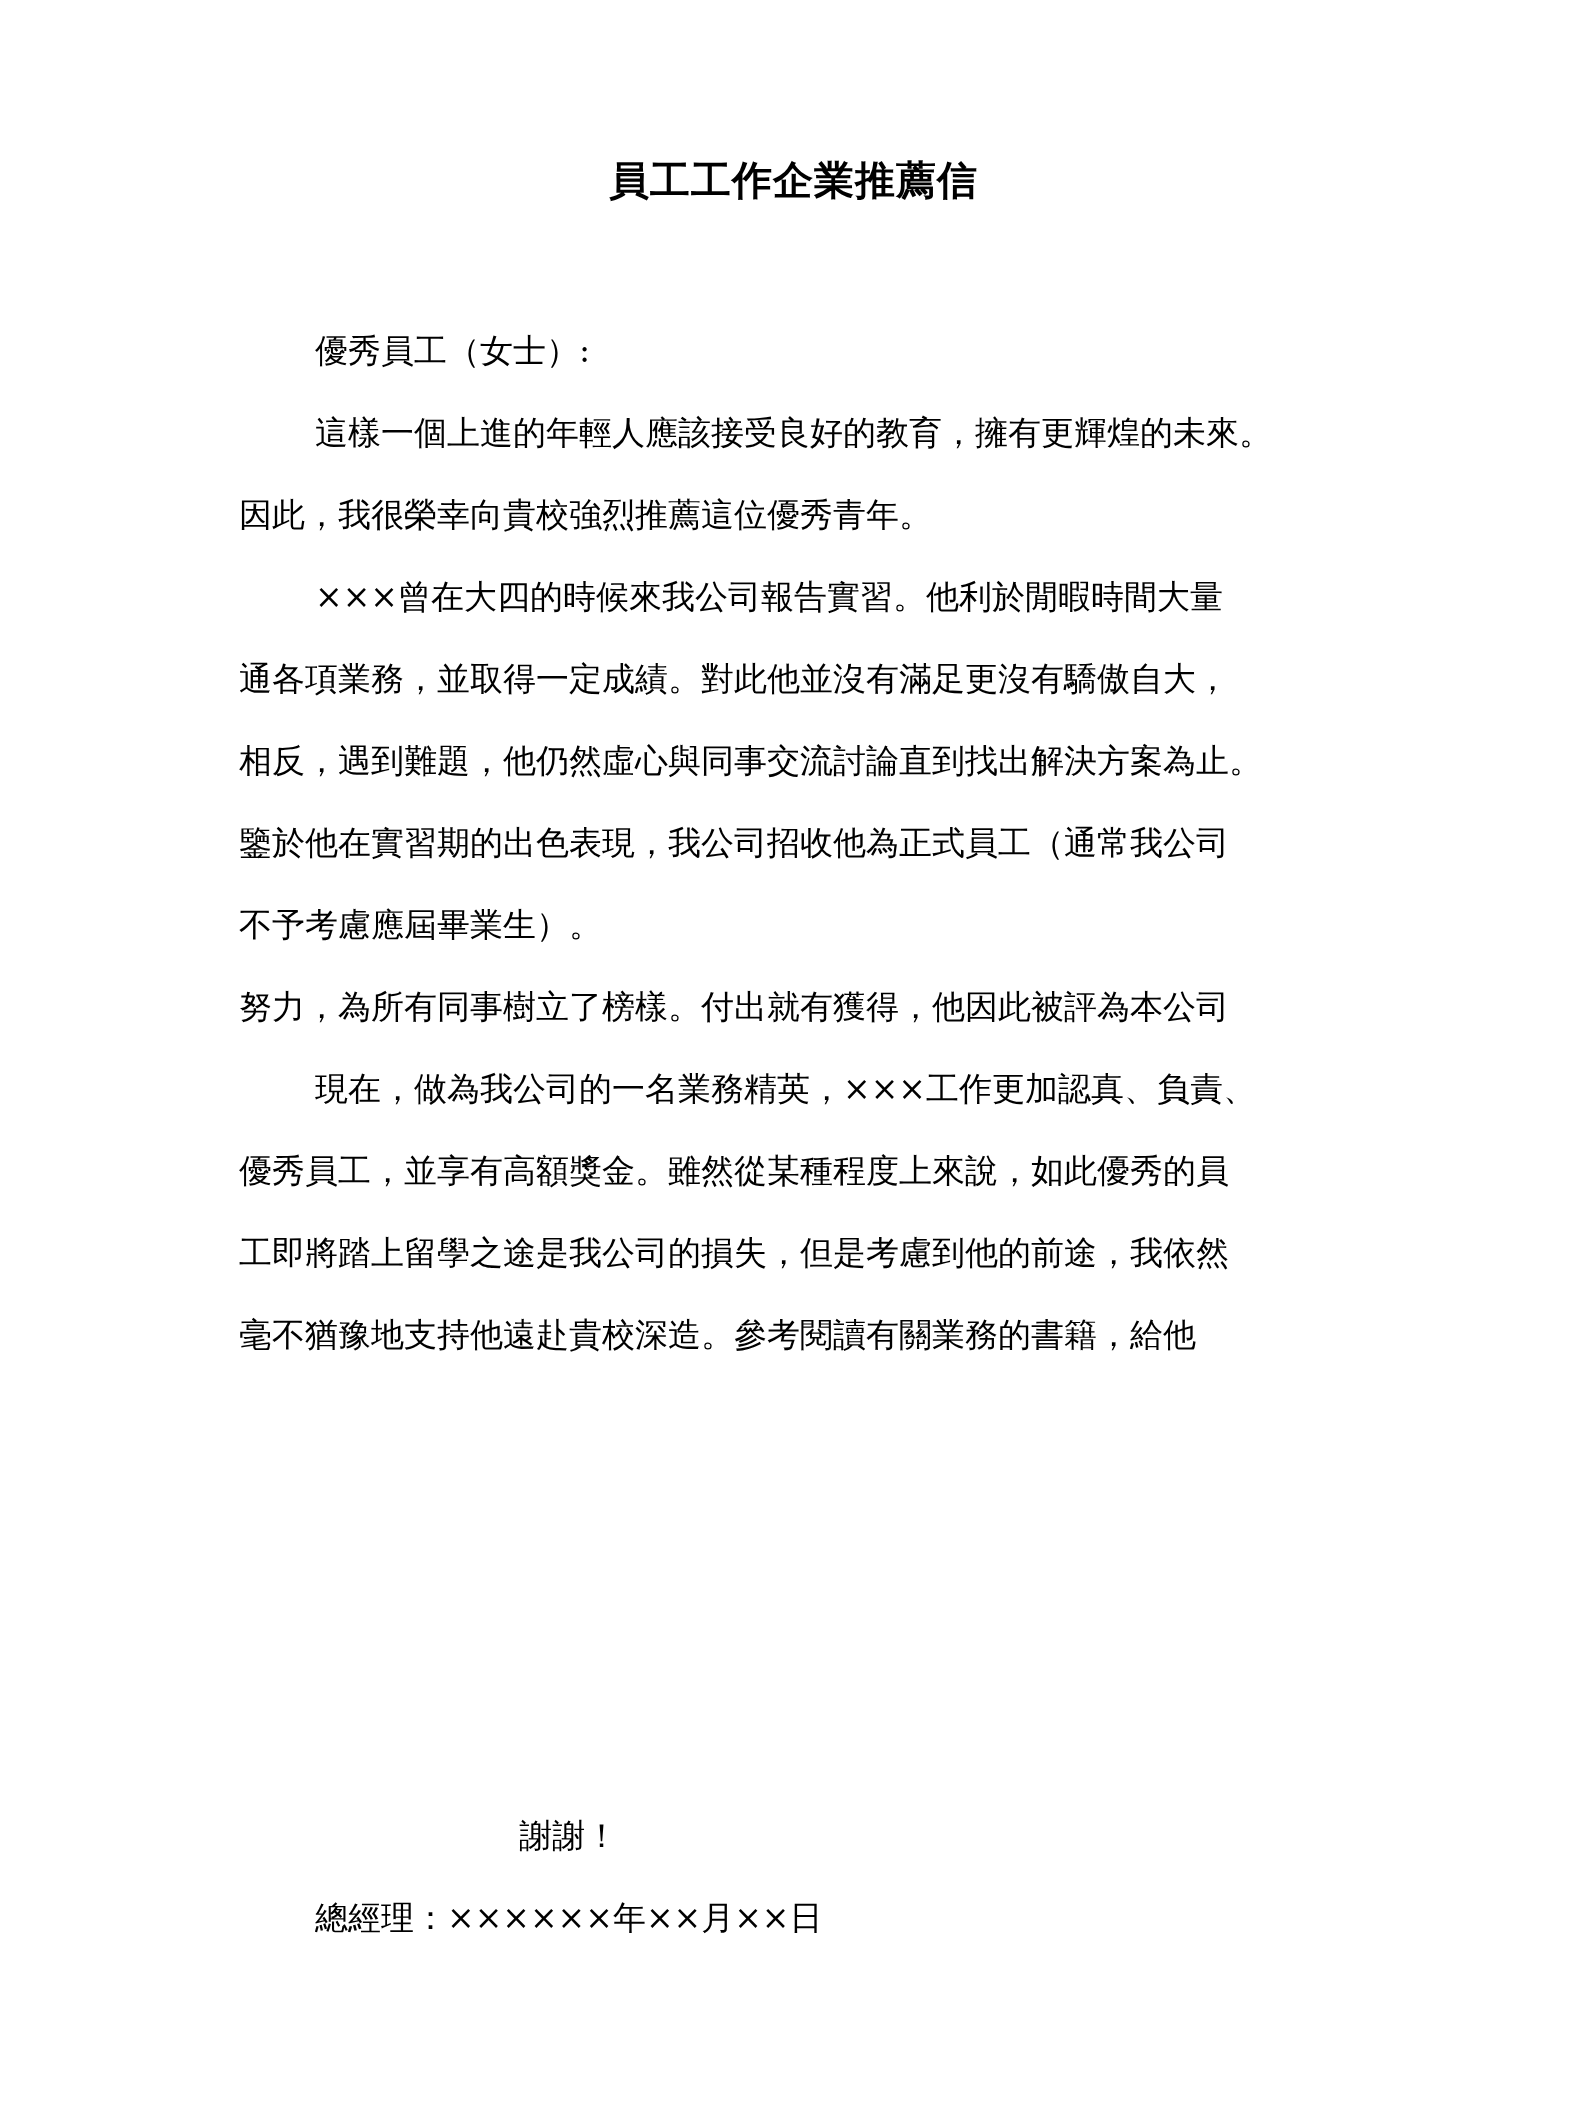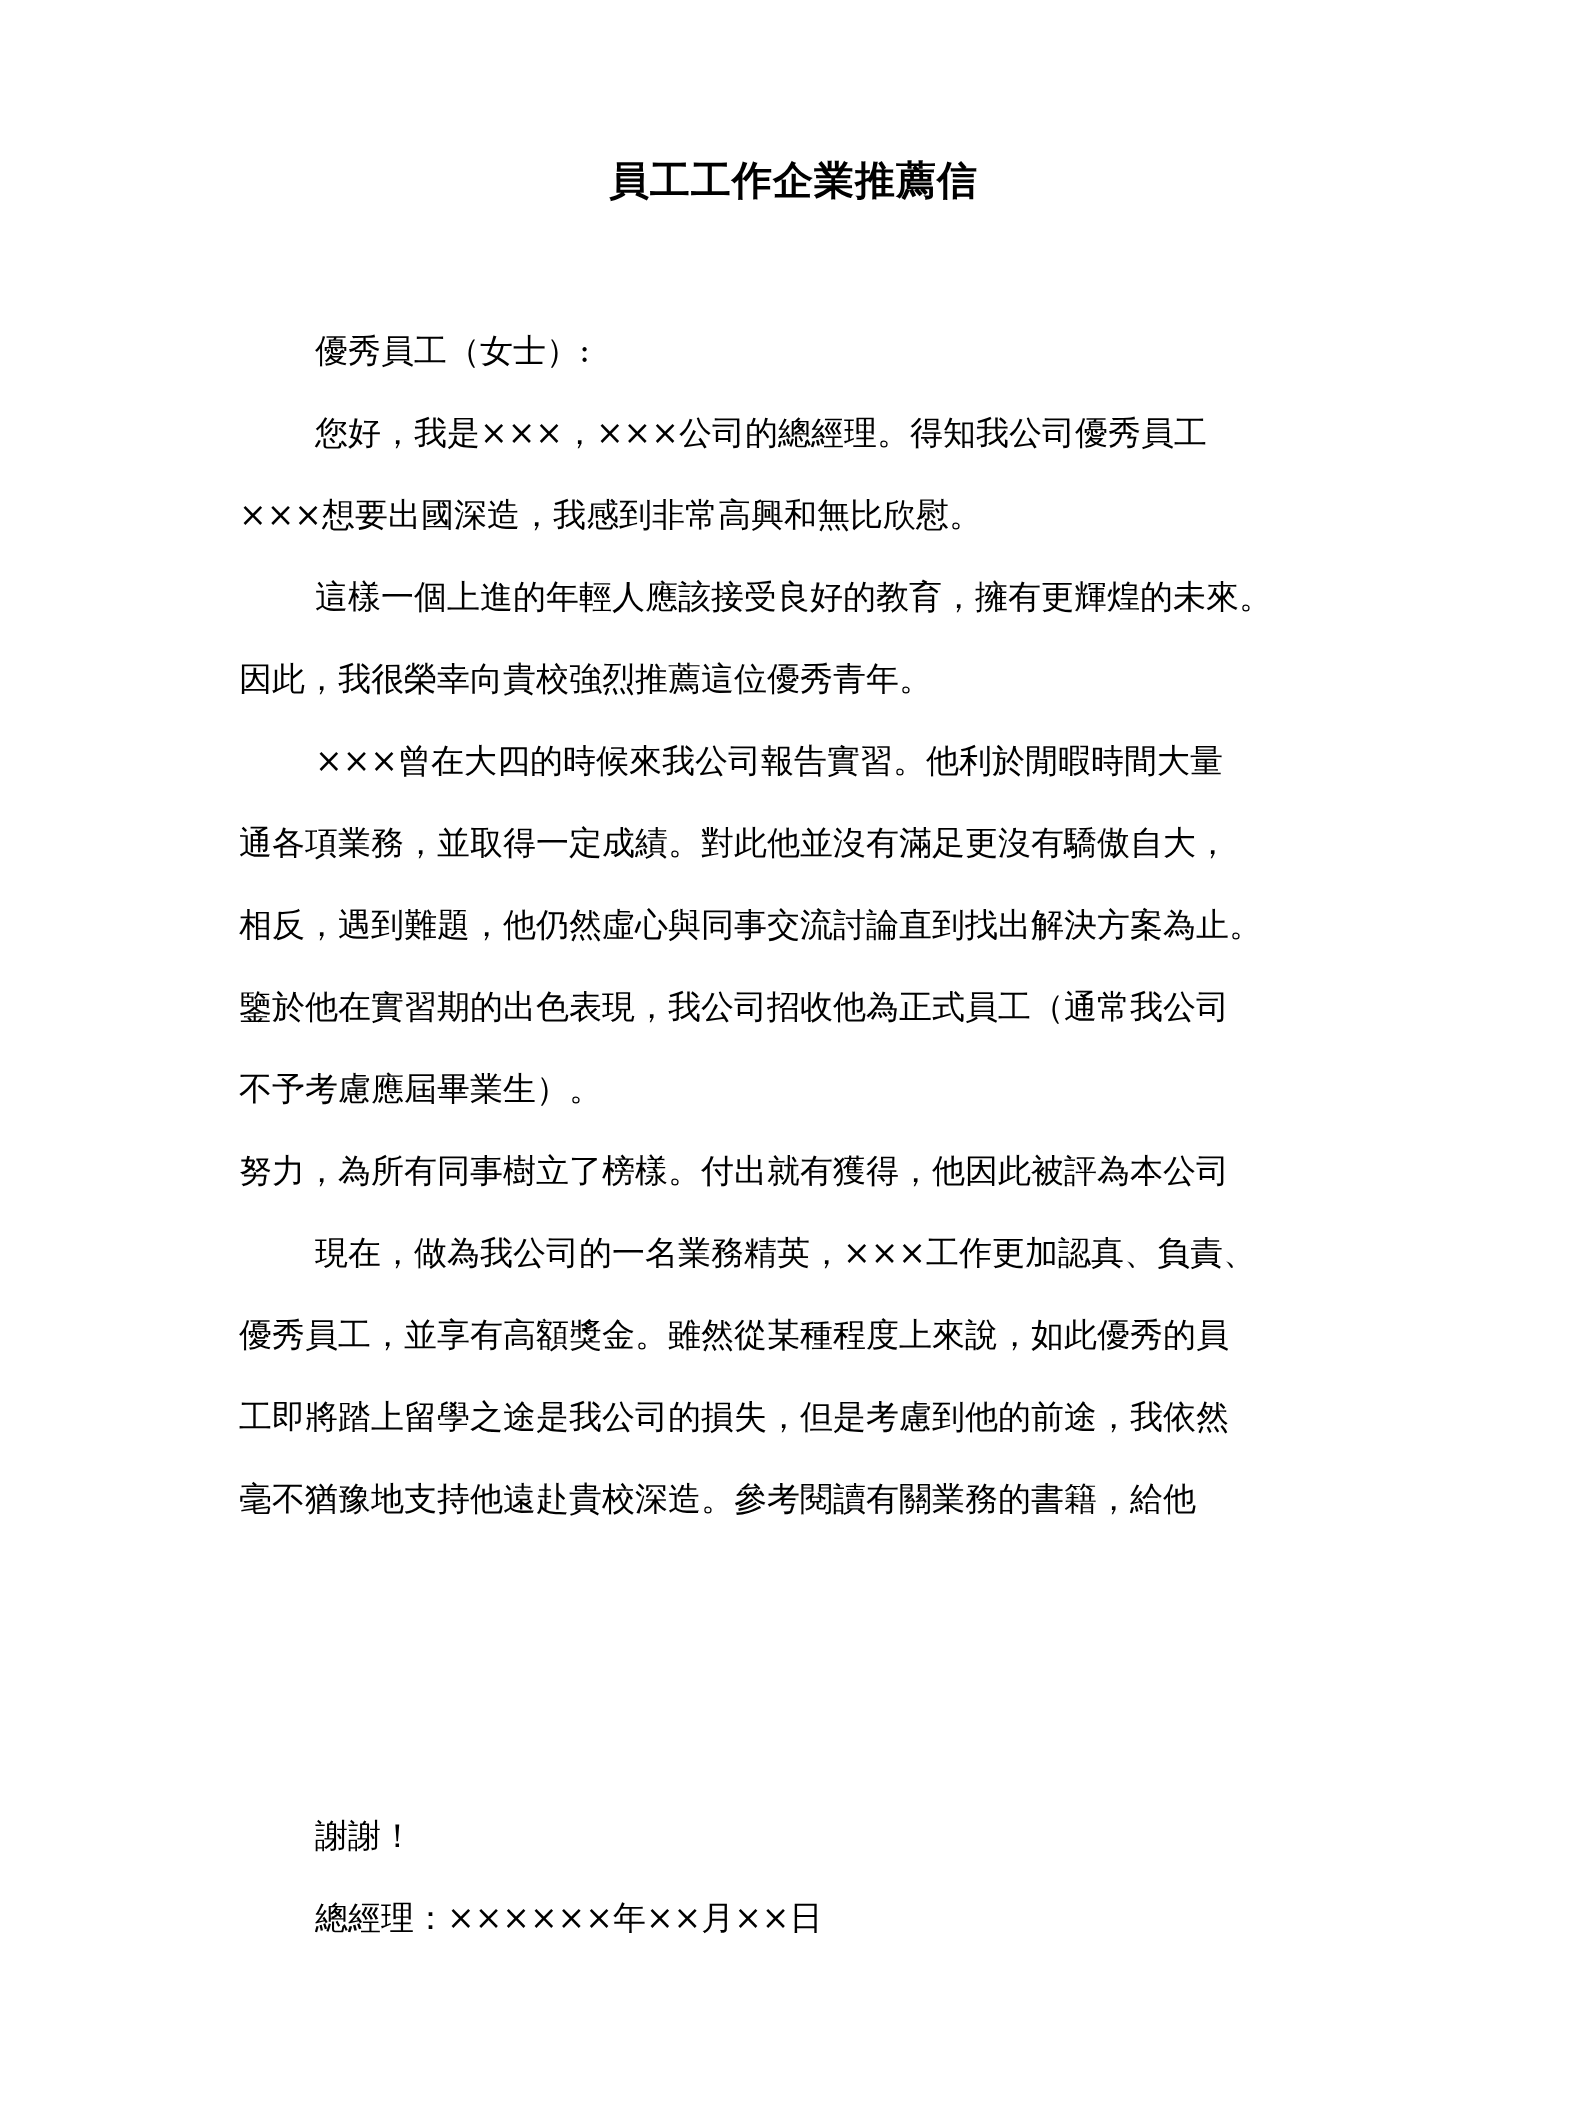--- a/index.html
+++ b/index.html
@@ -49,36 +49,33 @@
     }
     .indent {
       padding-left: 76px;
     }
     .closing {
       position: absolute;
       left: 315px;
       top: 1795px;
       font-size: 33px;
       line-height: 82px;
+      text-align: center;
     }
   </style>
 </head>
 <body>
 
 <div class="page">
 
   <div class="title">員工工作企業推薦信</div>
 
   <div class="body-text">
     <span class="line indent">優秀員工（女士）:</span>
 
-    <div>
-      <span class="line indent">您好，我是×××，×××公司的總經理。得知我公司優秀員工</span>
-      <span class="line">×××想要出國深造，我感到非常高興和無比欣慰。</span>
-    </div>
 
     <div>
       <span class="line indent">這樣一個上進的年輕人應該接受良好的教育，擁有更輝煌的未來。</span>
       <span class="line">因此，我很榮幸向貴校強烈推薦這位優秀青年。</span>
     </div>
 
     <div>
       <span class="line indent">×××曾在大四的時候來我公司報告實習。他利於閒暇時間大量</span>
       <span class="line">通各項業務，並取得一定成績。對此他並沒有滿足更沒有驕傲自大，</span>
       <span class="line">相反，遇到難題，他仍然虛心與同事交流討論直到找出解決方案為止。</span>

